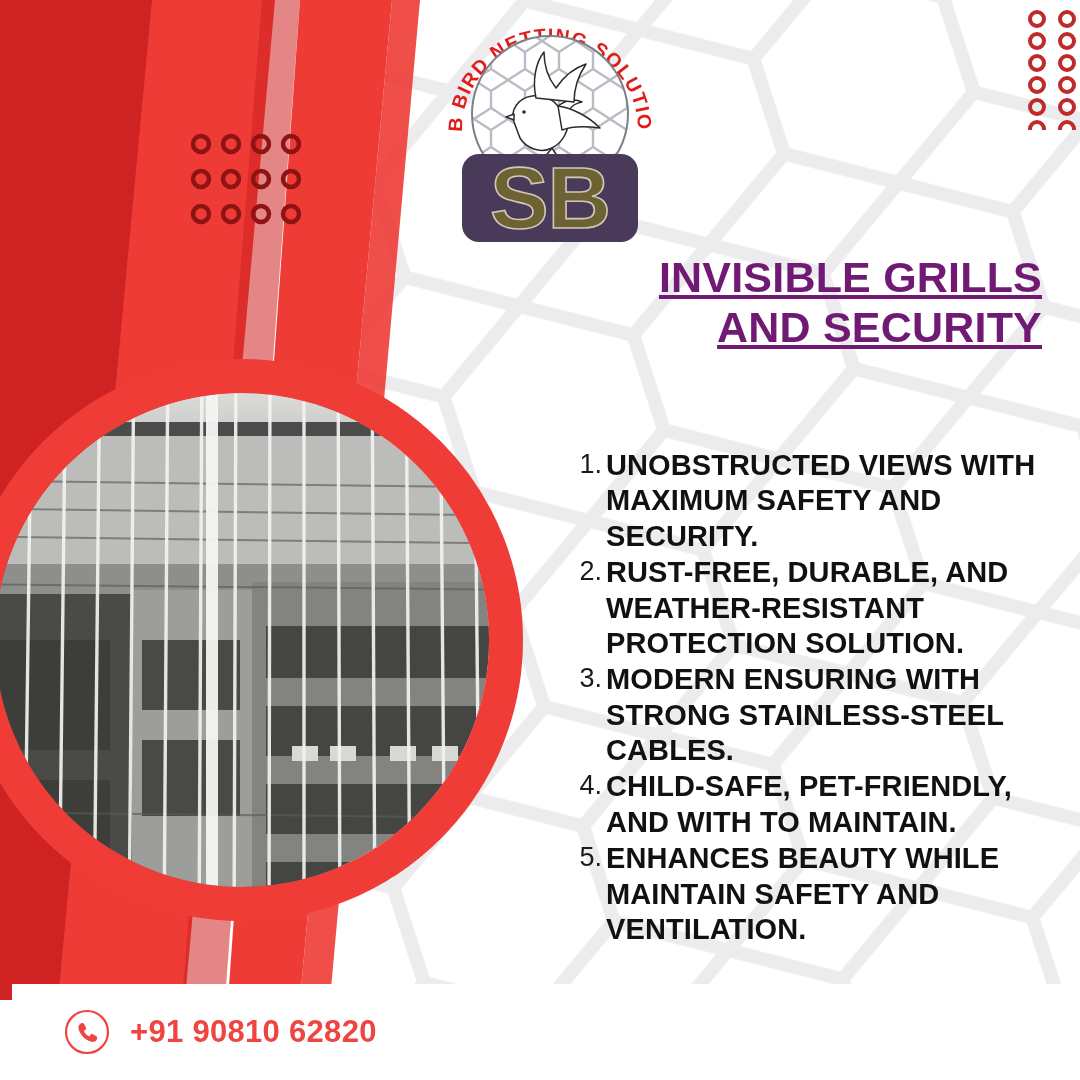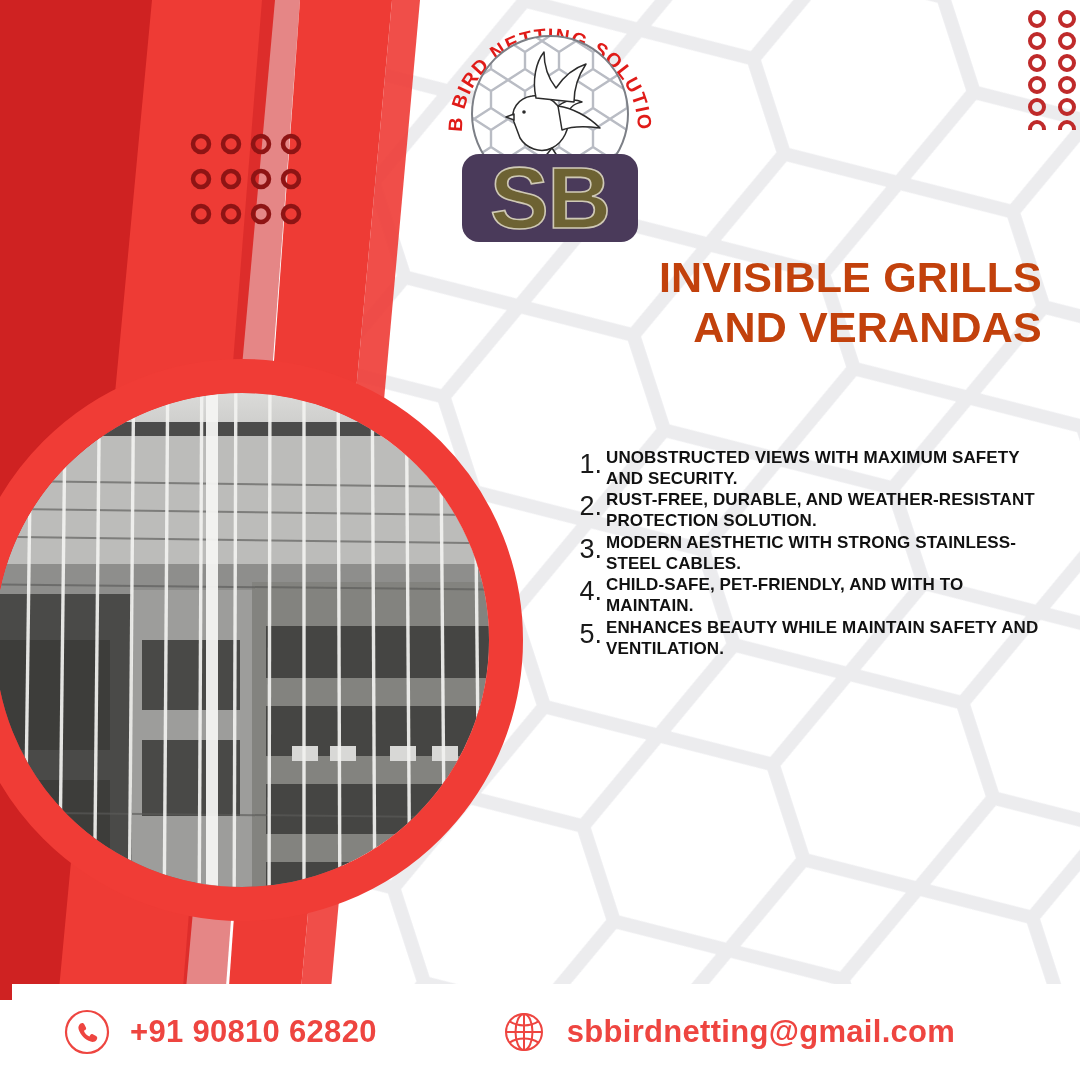--- a/index.html
+++ b/index.html
@@ -23,29 +23,29 @@
   
   .photo-wrap{position:absolute;left:-58px;top:340px;width:600px;height:600px;}
   .photo-wrap svg{display:block;}
 
   
   .logo{position:absolute;left:440px;top:2px;width:220px;height:245px;}
   .logo svg{display:block;}
 
   
   .headline{position:absolute;left:360px;top:252px;width:682px;text-align:right;
-    color:#c2410c;font-weight:bold;font-size:43px;line-height:1.17;letter-spacing:.2px;}
+    color:#701a75;font-weight:bold;font-size:43px;line-height:1.17;letter-spacing:.2px;text-decoration:underline;}
   .headline div{white-space:nowrap;}
 
   
   .benefits{position:absolute;left:572px;top:448px;width:470px;}
   .benefit{display:flex;align-items:flex-start;margin-bottom:1px;}
   .benefit .num{flex:0 0 auto;width:30px;text-align:right;font-size:27px;
     font-weight:400;color:#1a1a1a;line-height:1.22;padding-right:4px;}
-  .benefit .txt{flex:1 1 auto;font-size:17px;font-weight:bold;color:#111;
+  .benefit .txt{flex:1 1 auto;font-size:29px;font-weight:bold;color:#111;
     line-height:1.22;letter-spacing:.1px;}
 
   
   .footer{position:absolute;left:12px;bottom:0;width:1080px;height:96px;background:#fff;
     display:flex;align-items:center;}
   .contact{display:flex;align-items:center;}
   #contact-phone{margin-left:52px;}
   #contact-email{margin-left:124px;}
   .contact .ic{flex:0 0 auto;margin-right:20px;}
   .contact .ic svg{display:block;}
@@ -239,35 +239,35 @@
         <path d="M74 112 L66 115 L74 118 Z" fill="#ffffff"></path>
       </g>
 
       <rect x="22" y="152" width="176" height="88" rx="17" fill="#4a3a5a"></rect>
       <text x="110" y="226" text-anchor="middle" font-size="88" font-weight="bold" fill="#6d6233" stroke="#cfc9b5" stroke-width="1.6" font-family="'Liberation Sans',sans-serif" letter-spacing="-1">SB</text>
     </svg>
   </div>
 
   <div class="headline">
     <div>INVISIBLE GRILLS</div>
-    <div>AND VERANDAS</div>
+    <div>AND SECURITY</div>
   </div>
 
   <div class="benefits">
     <div class="benefit">
       <span class="num">1.</span>
       <span class="txt">UNOBSTRUCTED VIEWS WITH MAXIMUM SAFETY AND SECURITY.</span>
     </div>
     <div class="benefit">
       <span class="num">2.</span>
       <span class="txt">RUST-FREE, DURABLE, AND WEATHER-RESISTANT PROTECTION SOLUTION.</span>
     </div>
     <div class="benefit">
       <span class="num">3.</span>
-      <span class="txt">MODERN AESTHETIC WITH STRONG STAINLESS-STEEL CABLES.</span>
+      <span class="txt">MODERN ENSURING WITH STRONG STAINLESS-STEEL CABLES.</span>
     </div>
     <div class="benefit">
       <span class="num">4.</span>
       <span class="txt">CHILD-SAFE, PET-FRIENDLY, AND WITH TO MAINTAIN.</span>
     </div>
     <div class="benefit">
       <span class="num">5.</span>
       <span class="txt">ENHANCES BEAUTY WHILE MAINTAIN SAFETY AND VENTILATION.</span>
     </div>
   </div>
@@ -280,31 +280,16 @@
           <circle cx="23" cy="23" r="21" fill="none" stroke="#ee4540" stroke-width="2.2"></circle>
           <path d="M16.5 14.5 c1.6 -1 3 -0.6 3.6 0.6 l1.8 3.3 c0.5 1 0.2 1.9 -0.7 2.5
                    l-1.3 0.9 c0.6 2.4 3.1 4.9 5.5 5.6 l0.9 -1.4 c0.6 -0.9 1.5 -1.2 2.5 -0.7
                    l3.3 1.8 c1.2 0.7 1.6 2 0.6 3.6 c-1.2 1.9 -3.6 2.7 -6 1.9
                    c-5.6 -1.8 -10.2 -6.4 -12 -12 c-0.8 -2.4 0 -4.8 1.8 -6.1 Z" fill="#ee4540"></path>
         </svg>
       </span>
       <span class="val">+91 90810 62820</span>
     </div>
 
-    <div class="contact" id="contact-email">
-      <span class="ic">
-        <svg width="46" height="46" viewBox="0 0 46 46" aria-hidden="true">
-          <g fill="none" stroke="#ee4540" stroke-width="2">
-            <circle cx="23" cy="23" r="18"></circle>
-            <ellipse cx="23" cy="23" rx="8.5" ry="18"></ellipse>
-            <line x1="23" y1="5" x2="23" y2="41"></line>
-            <line x1="5" y1="23" x2="41" y2="23"></line>
-            <path d="M8.6 12.4 C12.6 15 17.6 16.4 23 16.4 S33.4 15 37.4 12.4"></path>
-            <path d="M8.6 33.6 C12.6 31 17.6 29.6 23 29.6 S33.4 31 37.4 33.6"></path>
-          </g>
-        </svg>
-      </span>
-      <span class="val">sbbirdnetting@gmail.com</span>
-    </div>
 
   </div>
 
 </div>
 
 </body></html>

